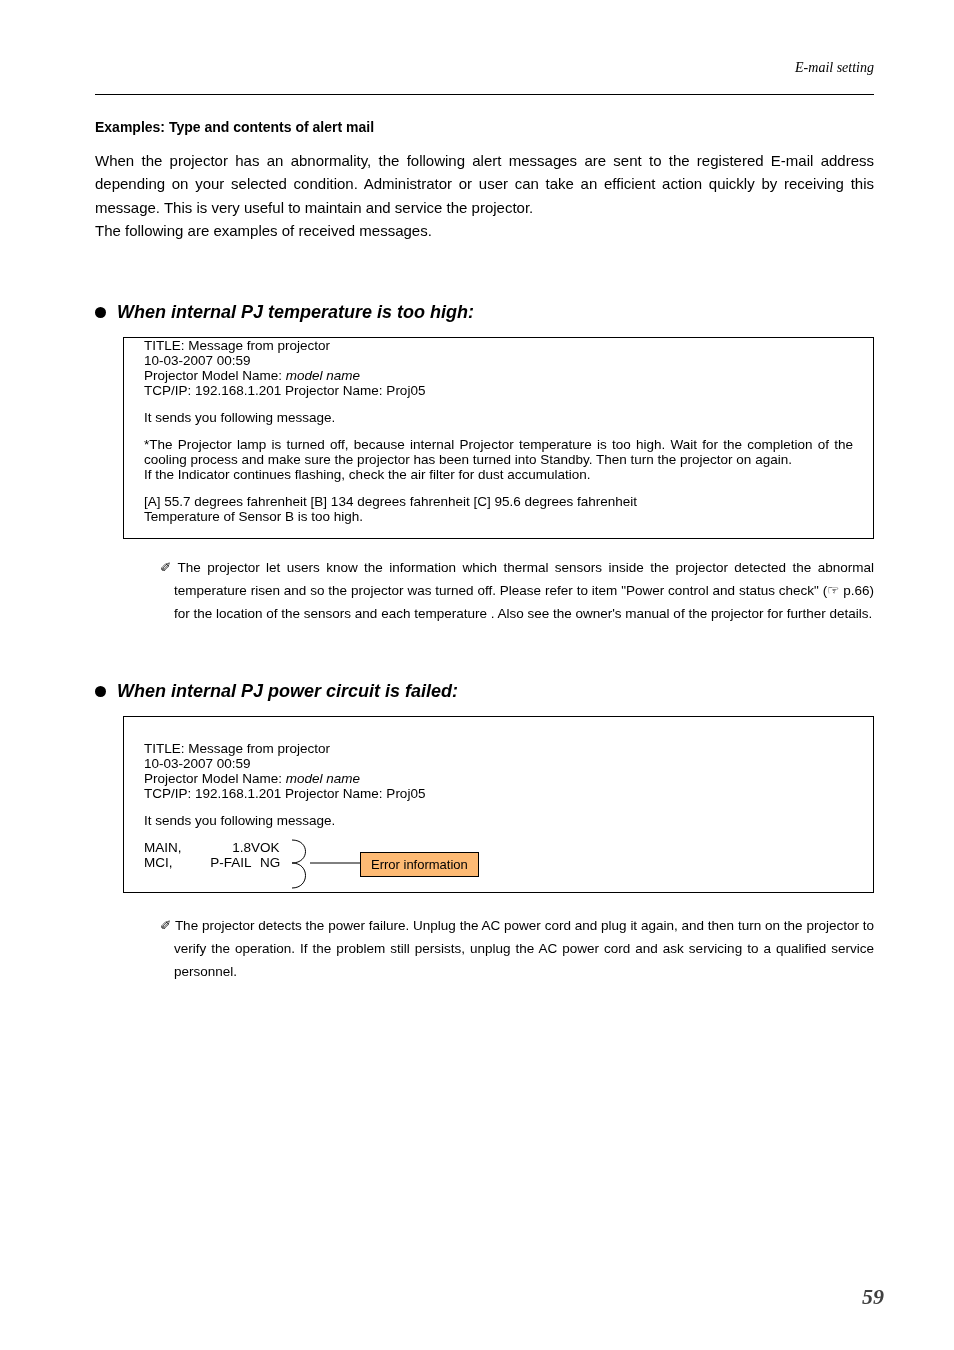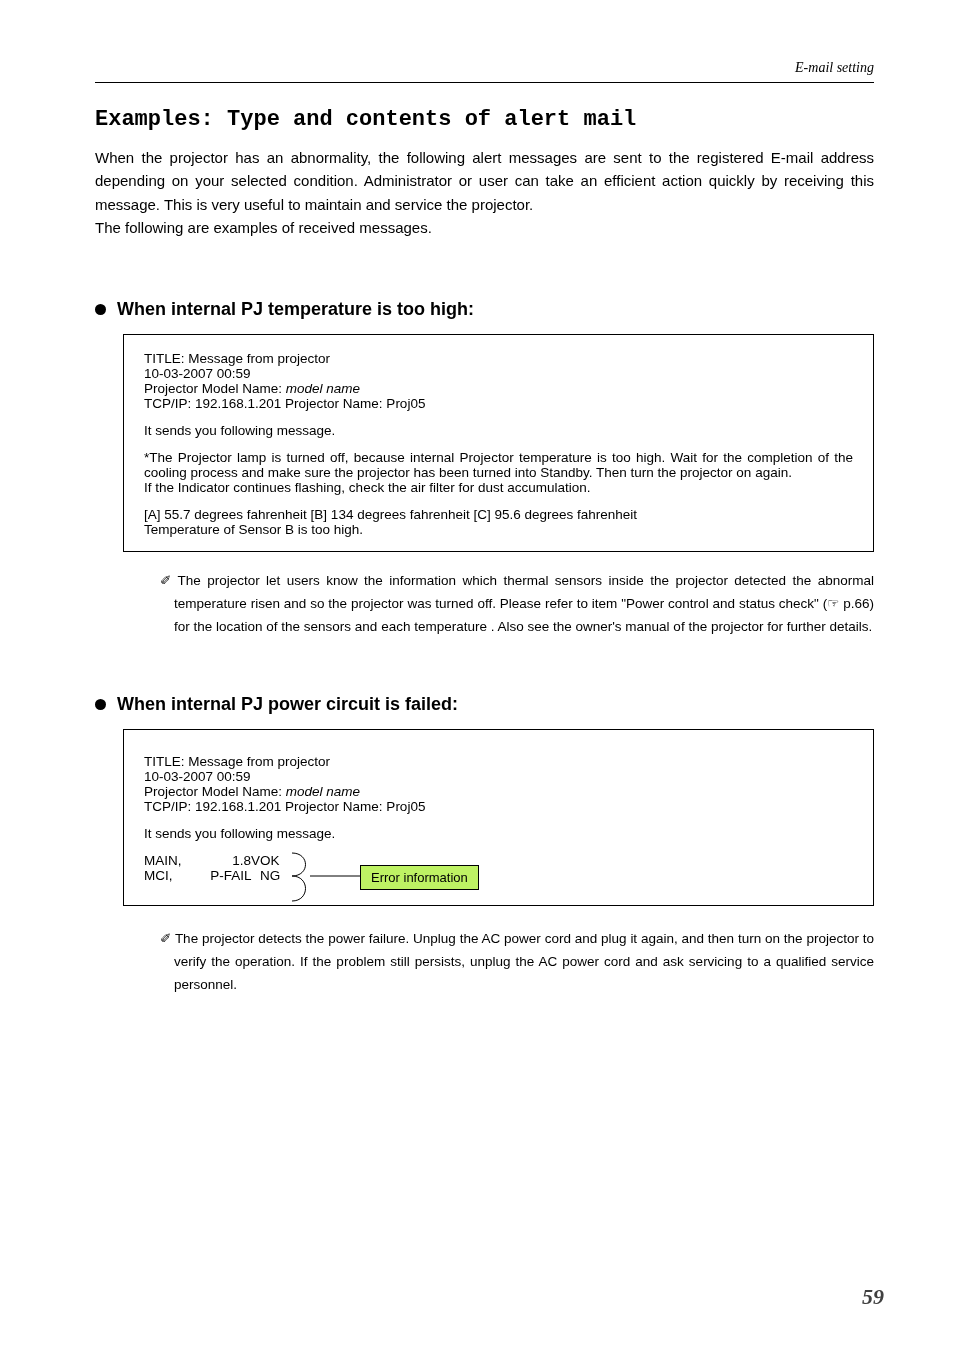--- a/index.html
+++ b/index.html
@@ -15,57 +15,58 @@
   .page {
     padding: 60px 80px 40px 95px;
     box-sizing: border-box;
     height: 100%;
     position: relative;
   }
   .top-header {
     text-align: right;
     font-style: italic;
     font-size: 14px;
-    padding-bottom: 6px;
+    padding-bottom: 18px;
     border-bottom: 1px solid #000;
     margin-bottom: 24px;
   }
   h2 {
-    font-size: 22px;
+    font-size: 14px;
     font-weight: bold;
     margin: 0 0 14px 0;
-    font-family: Liberation Mono, monospace;
+    font-family: Liberation Sans, sans-serif;
   }
   .intro {
     font-size: 15px;
     font-family: "Helvetica", Arial, sans-serif;
     line-height: 1.55;
     text-align: justify;
     margin-bottom: 60px;
   }
   .sub-heading {
     font-size: 18px;
+    font-style: italic;
     font-weight: bold;
     font-family: "Helvetica", Arial, sans-serif;
     margin-bottom: 14px;
   }
   .sub-heading::before {
     content: "";
     display: inline-block;
     width: 11px;
     height: 11px;
     background: #000;
     border-radius: 50%;
     margin-right: 6px;
     vertical-align: 0px;
   }
   .msg-box {
     border: 1px solid #000;
     margin-left: 28px;
-    padding: 16px 20px 14px 20px;
+    padding: 0 20px 14px 20px;
     font-size: 13.5px;
     font-family: "Helvetica", Arial, sans-serif;
     margin-bottom: 18px;
     position: relative;
   }
   .msg-box .block { margin-bottom: 12px; }
   .msg-box .block:last-child { margin-bottom: 0; }
   .msg-box .justify { text-align: justify; }
   .msg-box .model-line { }
   .model-name { font-style: italic; }
@@ -79,21 +80,21 @@
     padding-left: 14px;
   }
   .spacer-large { height: 55px; }
   .err-table { margin-top: 4px; }
   .err-row { white-space: pre; font-family: "Helvetica", Arial, sans-serif; font-size: 13.5px; }
   .callout-box {
     position: absolute;
     border: 1px solid #000;
     font-size: 13px;
     padding: 4px 10px;
-    background: #bef264;
+    background: #fdba74;
     font-family: "Helvetica", Arial, sans-serif;
   }
   .page-num {
     position: absolute;
     right: 70px;
     bottom: 40px;
     color: #404040;
     font-style: italic;
     font-weight: bold;
     font-size: 22px;

